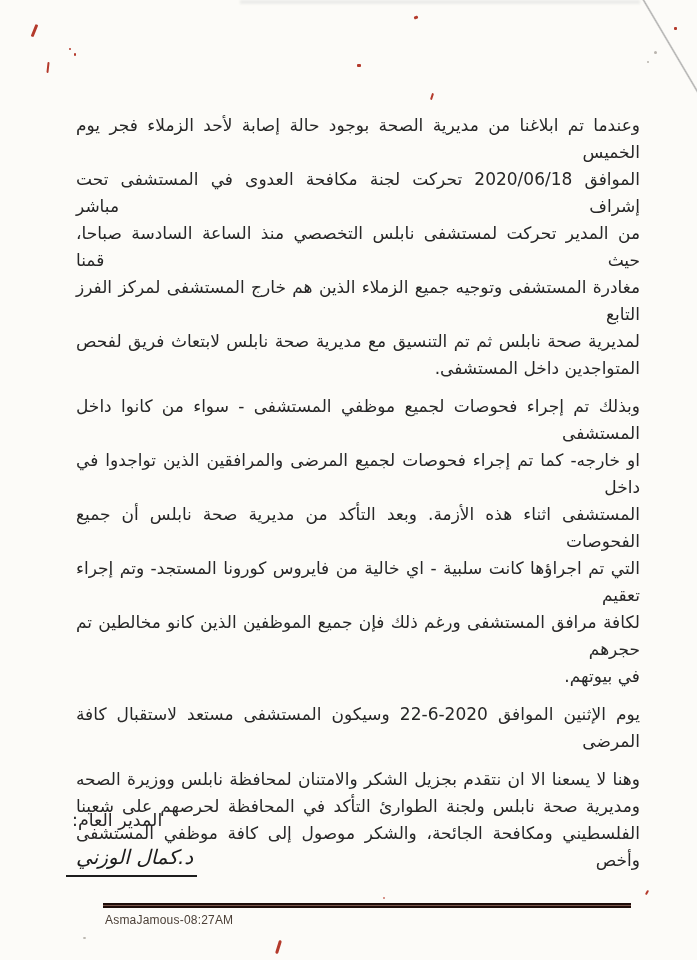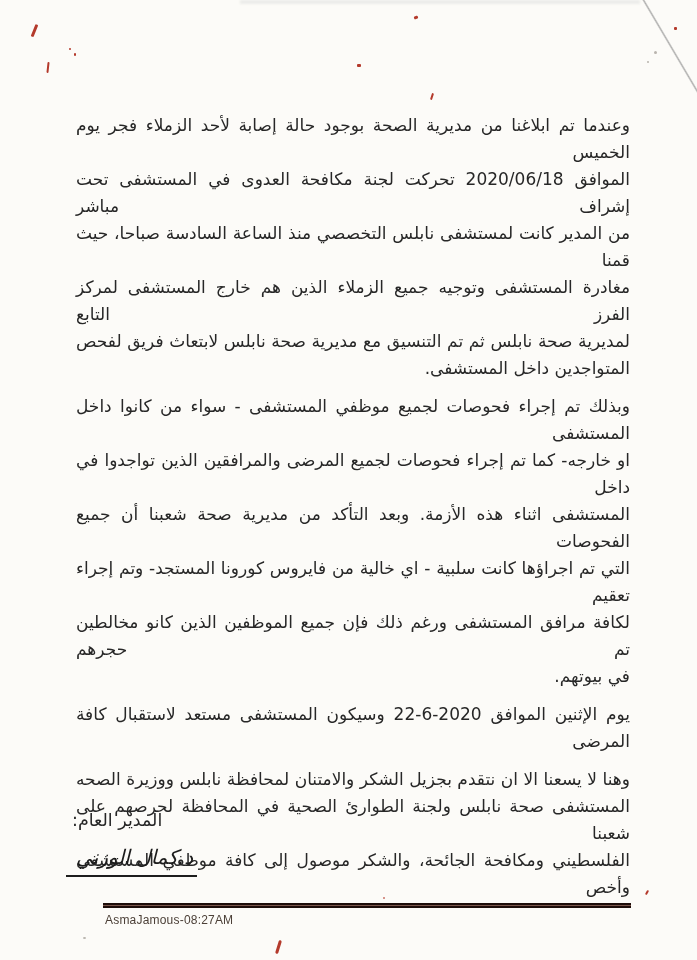--- a/index.html
+++ b/index.html
@@ -13,21 +13,21 @@
   }
   
   .letter-body{
     position:absolute;
     top:112px;left:76px;right:57px;
     direction:rtl;
     color:#272727;
     font-size:17px;
     line-height:27px;
   }
-  .para{margin:0 10px 11px 0;}
+  .para{margin:0 0 11px 0;}
   .line{
     text-align:justify;
     text-align-last:justify;
     white-space:normal;
   }
   .line.last{text-align-last:right;}
   
   .sig-title{
     position:absolute;left:72px;top:810px;
     direction:rtl;font-size:17.5px;color:#262626;
@@ -98,42 +98,42 @@
   <div class="rmark m10"></div>
   <div class="gmark g1"></div>
   <div class="gmark g2"></div>
   <div class="gmark g3"></div>
 
   <main class="letter-body">
 
     <div class="para">
       <div class="line">وعندما تم ابلاغنا من مديرية الصحة بوجود حالة إصابة لأحد الزملاء فجر يوم الخميس</div>
       <div class="line">الموافق 2020/06/18 تحركت لجنة مكافحة العدوى في المستشفى تحت إشراف مباشر</div>
-      <div class="line">من المدير كانت لمستشفى نابلس التخصصي منذ الساعة السادسة صباحا، حيث قمنا</div>
+      <div class="line">من المدير تحركت لمستشفى نابلس التخصصي منذ الساعة السادسة صباحا، حيث قمنا</div>
       <div class="line">مغادرة المستشفى وتوجيه جميع الزملاء الذين هم خارج المستشفى لمركز الفرز التابع</div>
       <div class="line">لمديرية صحة نابلس ثم تم التنسيق مع مديرية صحة نابلس لابتعاث فريق لفحص</div>
       <div class="line last">المتواجدين داخل المستشفى.</div>
     </div>
 
     <div class="para">
       <div class="line">وبذلك تم إجراء فحوصات لجميع موظفي المستشفى - سواء من كانوا داخل المستشفى</div>
       <div class="line">او خارجه- كما تم إجراء فحوصات لجميع المرضى والمرافقين الذين تواجدوا في داخل</div>
-      <div class="line">المستشفى اثناء هذه الأزمة. وبعد التأكد من مديرية صحة شعبنا أن جميع الفحوصات</div>
+      <div class="line">المستشفى اثناء هذه الأزمة. وبعد التأكد من مديرية صحة نابلس أن جميع الفحوصات</div>
       <div class="line">التي تم اجراؤها كانت سلبية - اي خالية من فايروس كورونا المستجد- وتم إجراء تعقيم</div>
       <div class="line">لكافة مرافق المستشفى ورغم ذلك فإن جميع الموظفين الذين كانو مخالطين تم حجرهم</div>
       <div class="line last">في بيوتهم.</div>
     </div>
 
     <div class="para">
       <div class="line last">يوم الإثنين الموافق 2020-6-22 وسيكون المستشفى مستعد لاستقبال كافة المرضى</div>
     </div>
 
     <div class="para">
       <div class="line">وهنا لا يسعنا الا ان نتقدم بجزيل الشكر والامتنان لمحافظة نابلس ووزيرة الصحه</div>
-      <div class="line">المستشفى صحة نابلس ولجنة الطوارئ الصحية في المحافظة لحرصهم على شعبنا</div>
+      <div class="line">ومديرية صحة نابلس ولجنة الطوارئ التأكد في المحافظة لحرصهم على شعبنا</div>
       <div class="line">الفلسطيني ومكافحة الجائحة، والشكر موصول إلى كافة موظفي المستشفى وأخص</div>
 
     </div>
 
   </main>
 
   <div class="sig-title">المدير العام:</div>
   <div class="sig-name">د.كمال الوزني</div>
 
   <div class="footer-rule"></div>

